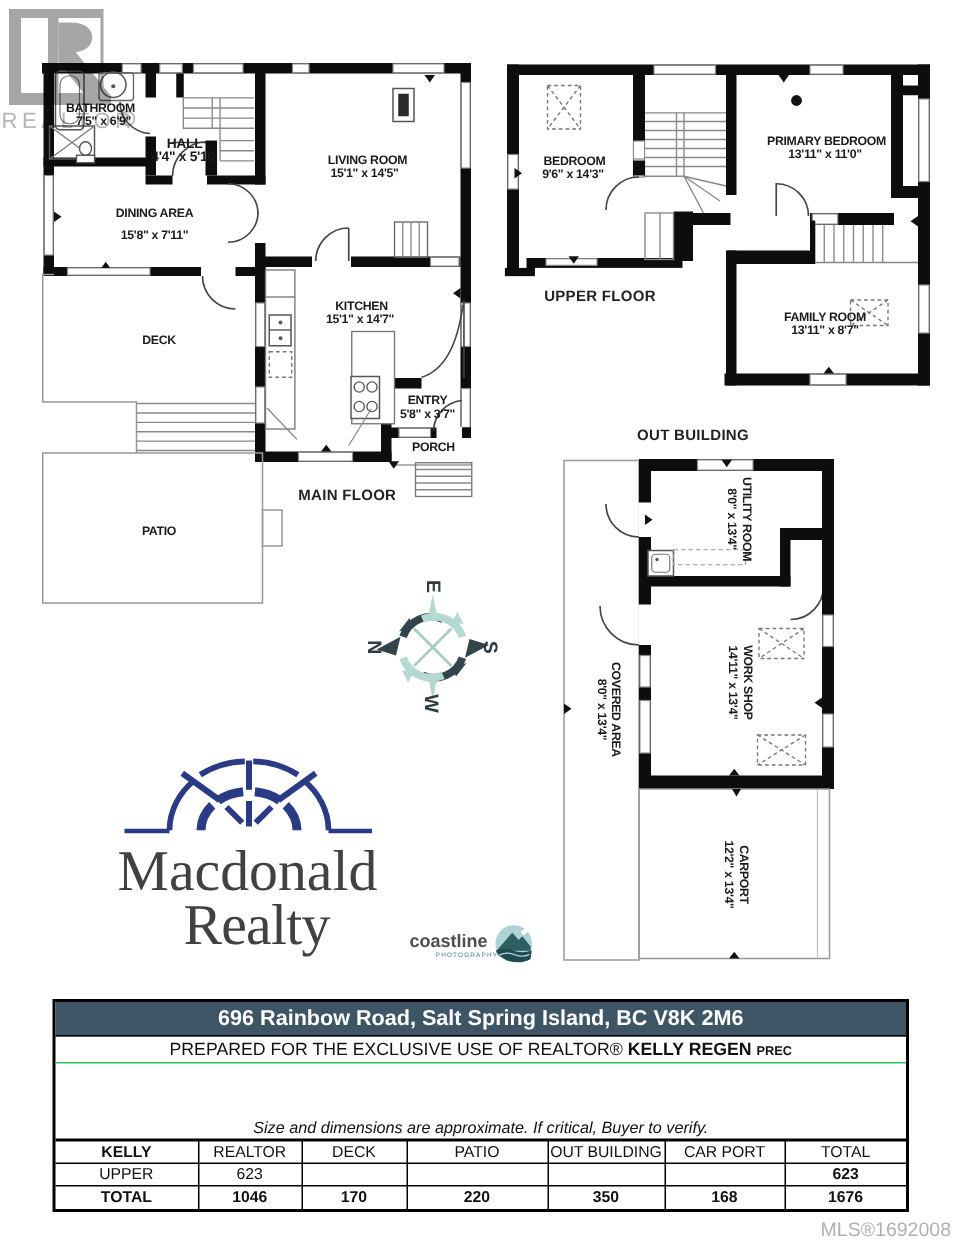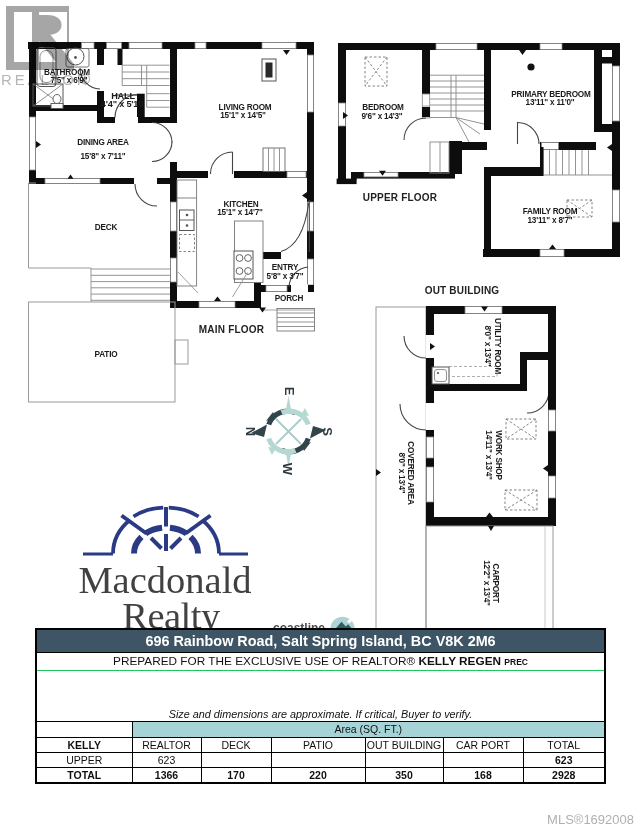--- a/index.html
+++ b/index.html
@@ -522,67 +522,63 @@
 <rect x="6" y="6" width="63" height="64" fill="#a6a6a6"></rect>
 <rect x="14" y="12" width="53" height="50" fill="#ffffff"></rect>
 <rect x="32" y="12" width="7" height="50" fill="#a6a6a6"></rect>
 <path d="M 39,15 L 47,15 C 57,15 61.5,19.5 61.5,25 C 61.5,30.5 57,35 47,35 L 39,35 Z" fill="#a6a6a6"></path>
 <path d="M 39,35 L 49,33 L 74,64 L 74,70 L 62,70 L 39,41 Z" fill="#a6a6a6"></path>
 <text x="1" y="85" font-size="14.8" fill="#b6b6b6" letter-spacing="3" font-family="Liberation Sans,sans-serif">REALTOR</text>
 <circle cx="85" cy="79" r="4.6" fill="none" stroke="#b6b6b6" stroke-width="1.2"></circle>
 <text x="85" y="81.5" font-size="6.5" fill="#b6b6b6" text-anchor="middle" font-family="Liberation Sans,sans-serif">R</text>
 </svg>
 
-<div class="abs" style="left:35px;top:628px;width:567px;border:2px solid #000;">
+<div class="abs" style="left:35px;top:666px;width:567px;border:2px solid #000;">
 
 <div style="background:#3e5565;color:#fff;font-weight:bold;font-size:14.4px;text-align:center;height:22px;line-height:22px;border-bottom:1px solid #000;">696 Rainbow Road, Salt Spring Island, BC V8K 2M6</div>
 
 <div style="font-size:11.8px;text-align:center;height:17px;line-height:17px;border-bottom:1px solid #22c55e;color:#111;">PREPARED FOR THE EXCLUSIVE USE OF REALTOR® <b>KELLY REGEN</b> <b style="font-size:8.5px;">PREC</b></div>
 
 <div style="font-size:10.8px;font-style:italic;text-align:center;height:13px;line-height:13px;border-bottom:1px solid #000;color:#111;margin-top:37px;">Size and dimensions are approximate. If critical, Buyer to verify.</div>
 
 <table style="border-collapse:collapse;width:100%;table-layout:fixed;font-size:10.5px;color:#111;">
 <colgroup>
         <col style="width:95px">
         <col style="width:69px">
         <col style="width:70px">
         <col style="width:94px">
         <col style="width:78px">
         <col style="width:80px">
         <col>
       </colgroup>
 <tbody>
-        <tr style="height:15px;">
-          <td style="border:1px solid #000;border-left:none;border-top:none;"></td>
-          <td colspan="6" style="background:#a5d3d6;border:1px solid #000;border-right:none;border-top:none;text-align:center;">Area (SQ. FT.)</td>
-        </tr>
 <tr style="height:15px;text-align:center;">
 <td style="border:1px solid #000;border-left:none;font-weight:bold;">KELLY</td>
 <td style="border:1px solid #000;">REALTOR</td>
 <td style="border:1px solid #000;">DECK</td>
 <td style="border:1px solid #000;">PATIO</td>
 <td style="border:1px solid #000;">OUT BUILDING</td>
 <td style="border:1px solid #000;">CAR PORT</td>
 <td style="border:1px solid #000;border-right:none;">TOTAL</td>
 </tr>
 <tr style="height:14px;text-align:center;">
 <td style="border:1px solid #000;border-left:none;">UPPER</td>
 <td style="border:1px solid #000;">623</td>
 <td style="border:1px solid #000;"></td>
 <td style="border:1px solid #000;"></td>
 <td style="border:1px solid #000;"></td>
 <td style="border:1px solid #000;"></td>
 <td style="border:1px solid #000;border-right:none;font-weight:bold;">623</td>
 </tr>
 <tr style="height:15px;text-align:center;font-weight:bold;">
 <td style="border:1px solid #000;border-left:none;border-bottom:none;">TOTAL</td>
-<td style="border:1px solid #000;border-bottom:none;">1366</td>
+<td style="border:1px solid #000;border-bottom:none;">1046</td>
 <td style="border:1px solid #000;border-bottom:none;">170</td>
 <td style="border:1px solid #000;border-bottom:none;">220</td>
 <td style="border:1px solid #000;border-bottom:none;">350</td>
 <td style="border:1px solid #000;border-bottom:none;">168</td>
-<td style="border:1px solid #000;border-right:none;border-bottom:none;">2928</td>
+<td style="border:1px solid #000;border-right:none;border-bottom:none;">1676</td>
 </tr>
 </tbody>
     </table>
 </div>
 
 <div class="abs" style="left:520px;top:812px;width:114px;text-align:right;font-size:13px;color:#b0b0b0;">MLS®1692008</div>
 
 </body></html>

